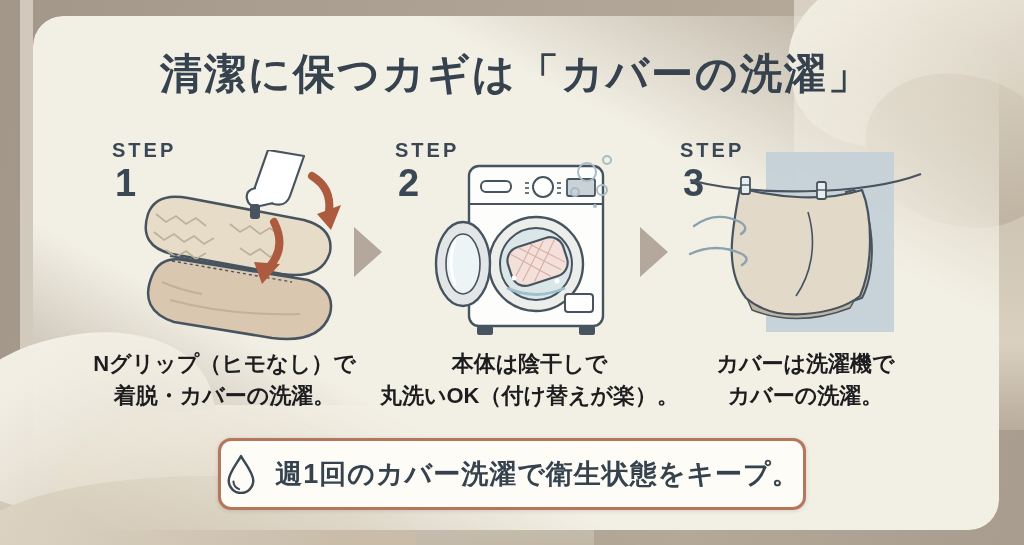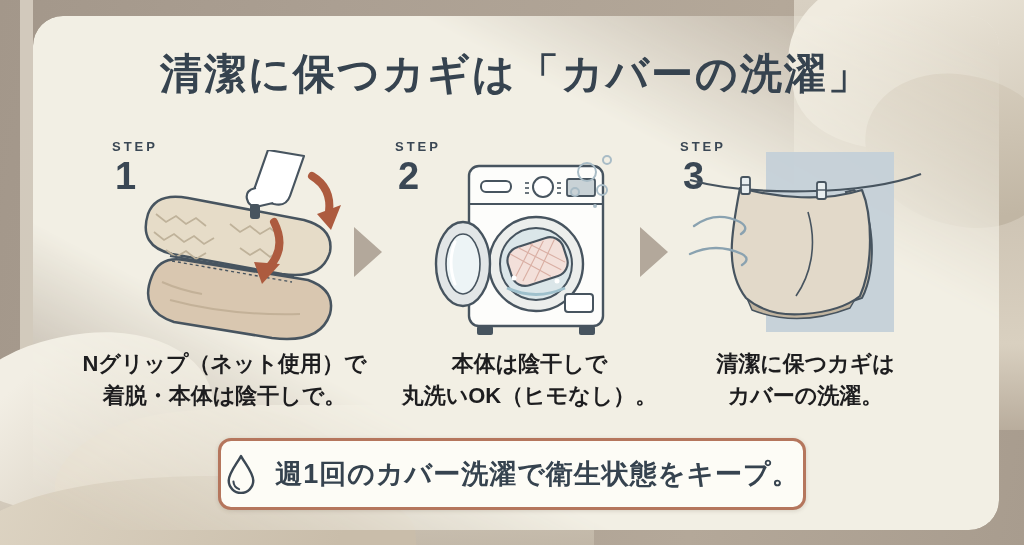--- a/index.html
+++ b/index.html
@@ -47,21 +47,21 @@
   .title{position:absolute;left:33px;top:46px;width:966px;margin:0;text-align:center;
          font-size:42px;font-weight:800;letter-spacing:2px;color:#36434f;}
 
   
   .step{position:absolute;top:138px;height:285px;}
   .step-1{left:87px;width:275px;}
   .step-2{left:392px;width:275px;}
   .step-3{left:668px;width:275px;}
   .step-head{position:absolute;top:2px;color:#3a4754;line-height:1;}
   .step-1 .step-head{left:25px;} .step-2 .step-head{left:3px;} .step-3 .step-head{left:12px;}
-  .step-label{font-size:13px;font-weight:700;letter-spacing:3px;}
+  .step-label{font-size:20px;font-weight:700;letter-spacing:3px;}
   .step-number{font-size:38px;font-weight:700;margin:4px 0 0 3px;}
   .illus{position:absolute;top:12px;left:0;right:0;display:flex;justify-content:center;}
   .step-1 .illus{transform:translateX(12px);}
   .step-2 .illus{transform:translateX(-10px);top:16px;}
   .caption{position:absolute;top:210px;left:-20px;right:-20px;margin:0;text-align:center;
            font-size:22px;font-weight:700;color:#1d1d1f;line-height:1.45;}
   .caption span{display:block;}
 
   
   .arrow{position:absolute;top:227px;width:0;height:0;
@@ -131,22 +131,22 @@
           <path d="M190 26 q20 12 17 36"></path>
           <path d="M152 72 q14 28 -8 48"></path>
         </g>
         <g fill="#ad5b3f">
           <polygon points="195,64 219,55 209,80"></polygon>
           <polygon points="132,112 158,114 140,134"></polygon>
         </g>
       </svg>
     </div>
     <p class="caption">
-      <span>Nグリップ（ネット使用）で</span>
-      <span>着脱・本体は陰干しで。</span>
+      <span>Nグリップ（ヒモなし）で</span>
+      <span>着脱・カバーの洗濯。</span>
     </p>
   </section>
 
   <div class="arrow arrow-1"></div>
 
   <section class="step step-2">
     <div class="step-head">
       <div class="step-label">STEP</div>
       <div class="step-number">2</div>
     </div>
@@ -198,21 +198,21 @@
         </g>
         <circle cx="178" cy="52" r="2" fill="#a9bcc6"></circle>
 
         <rect x="148" y="140" width="28" height="18" rx="3" fill="#ffffff" stroke="#47545f" stroke-width="2"></rect>
         <rect x="60" y="172" width="16" height="9" rx="2" fill="#47545f"></rect>
         <rect x="162" y="172" width="16" height="9" rx="2" fill="#47545f"></rect>
       </svg>
     </div>
     <p class="caption">
       <span>本体は陰干しで</span>
-      <span>丸洗いOK（ヒモなし）。</span>
+      <span>丸洗いOK（付け替えが楽）。</span>
     </p>
   </section>
 
   <div class="arrow arrow-2"></div>
 
   <section class="step step-3">
     <div class="step-head">
       <div class="step-label">STEP</div>
       <div class="step-number">3</div>
     </div>
@@ -237,21 +237,21 @@
         <line x1="53" y1="35" x2="62" y2="35" stroke="#47545f" stroke-width="1.4"></line>
         <line x1="129" y1="40" x2="138" y2="40" stroke="#47545f" stroke-width="1.4"></line>
 
         <g fill="none" stroke="#8aa2b0" stroke-width="2.4" stroke-linecap="round">
           <path d="M6 76 q22 -16 46 -4 q10 6 1 12"></path>
           <path d="M2 104 q26 -12 52 0 q9 5 0 11"></path>
         </g>
       </svg>
     </div>
     <p class="caption">
-      <span>清潔に保つカギは</span>
+      <span>カバーは洗濯機で</span>
       <span>カバーの洗濯。</span>
     </p>
   </section>
 
   <div class="banner">
     <span class="drop">
       <svg width="34" height="44" viewBox="0 0 36 44">
         <path d="M18 3 C23 12 31 21 31 29 a13 13 0 0 1 -26 0 C5 21 13 12 18 3 Z" fill="none" stroke="#3c4854" stroke-width="2.6" stroke-linejoin="round"></path>
         <path d="M10 30 a9 9 0 0 0 6 8" fill="none" stroke="#3c4854" stroke-width="2.2" stroke-linecap="round"></path>
       </svg>

